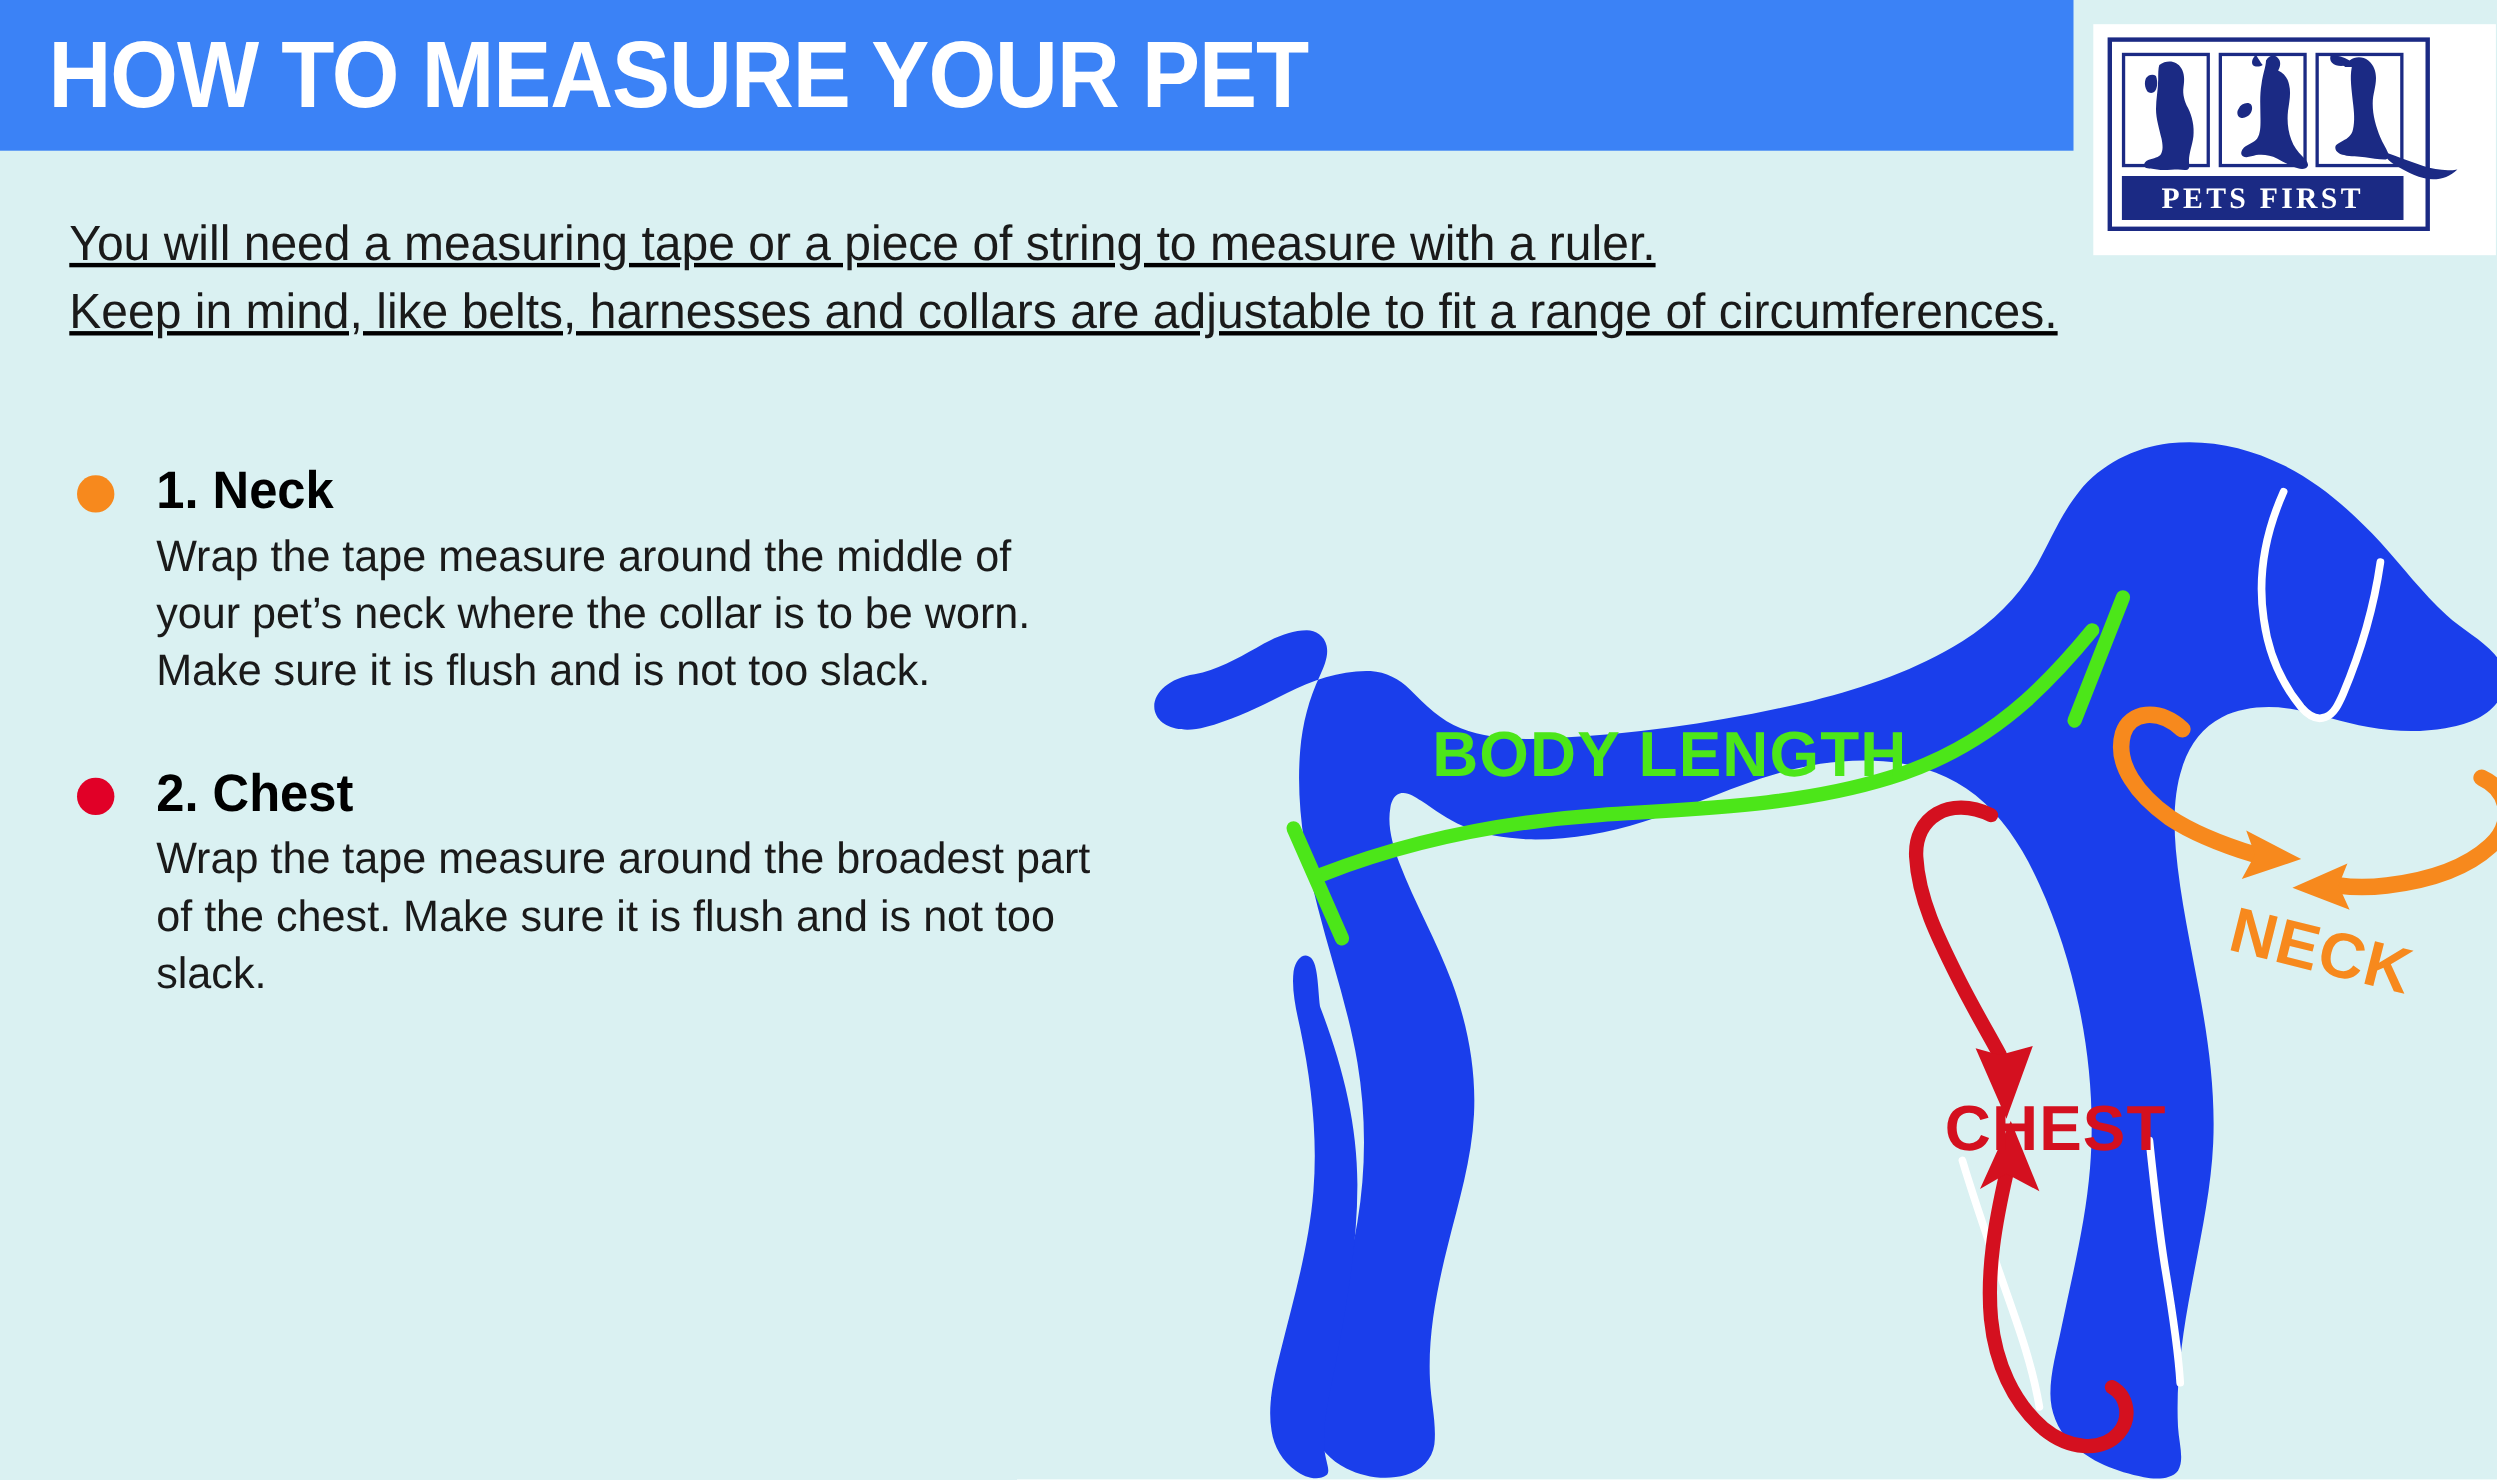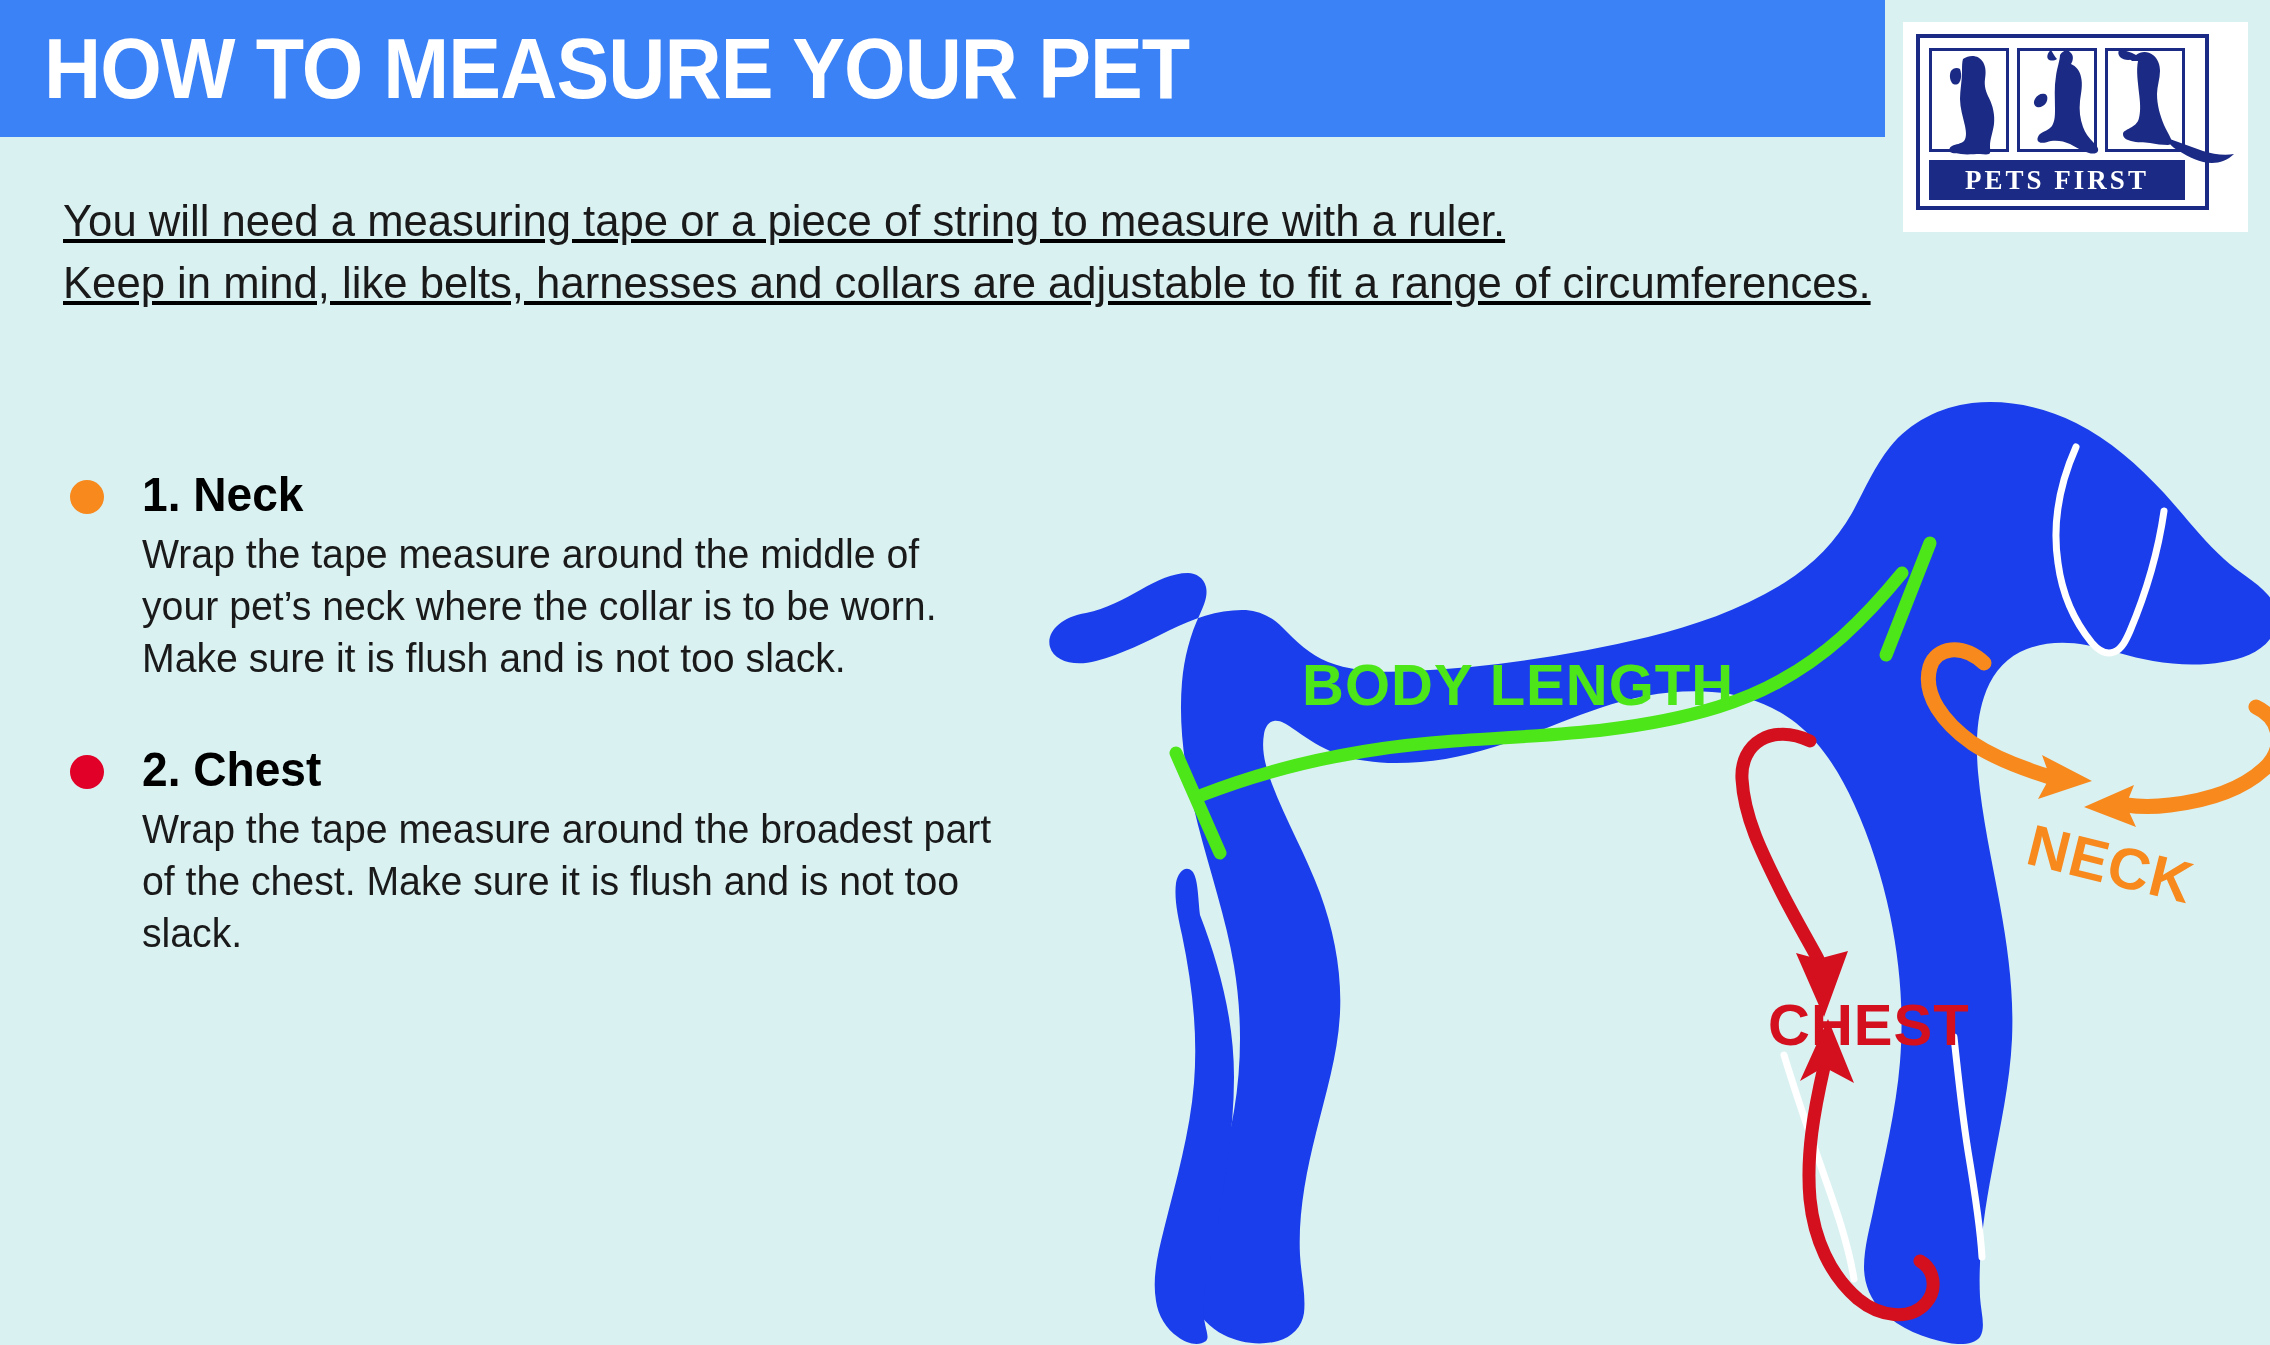--- a/index.html
+++ b/index.html
@@ -41,20 +41,21 @@
   }
 
   
   #logo {
     position: absolute;
     left: 1903px;
     top: 22px;
     width: 345px;
     height: 210px;
     background: #ffffff;
+    padding-left: 21px;
   }
   #logo-inner {
     position: absolute;
     left: 13px;
     top: 12px;
     width: 293px;
     height: 176px;
     border: 4px solid #1b2a84;
     box-sizing: border-box;
   }
@@ -120,21 +121,21 @@
     transform-origin: left center;
   }
 
   
   #steps {
     position: absolute;
     left: 62px;
     top: 418px;
     width: 1010px;
   }
-  .step { position: relative; margin-bottom: 57px; margin-top: 48px; }
+  .step { position: relative; margin-bottom: 57px; }
   .step-bullet {
     position: absolute;
     left: 8px;
     top: 14px;
     width: 34px;
     height: 34px;
     border-radius: 50%;
   }
   .step-title {
     margin-left: 80px;

